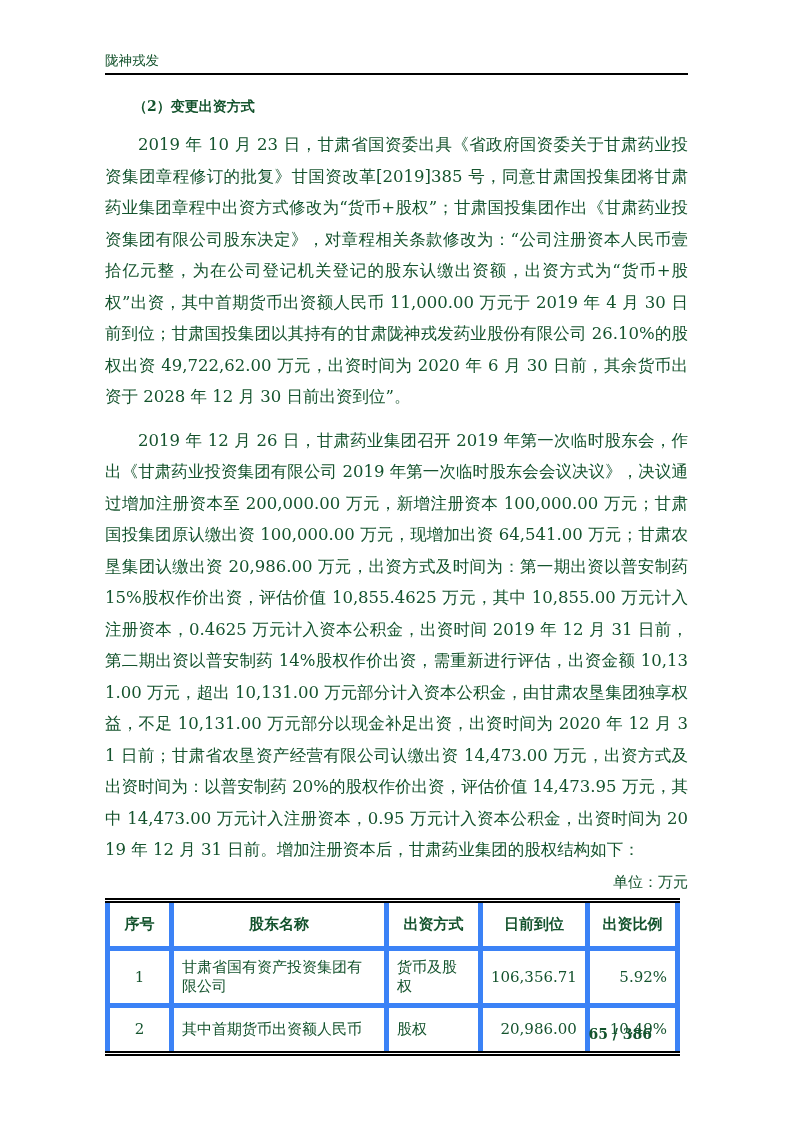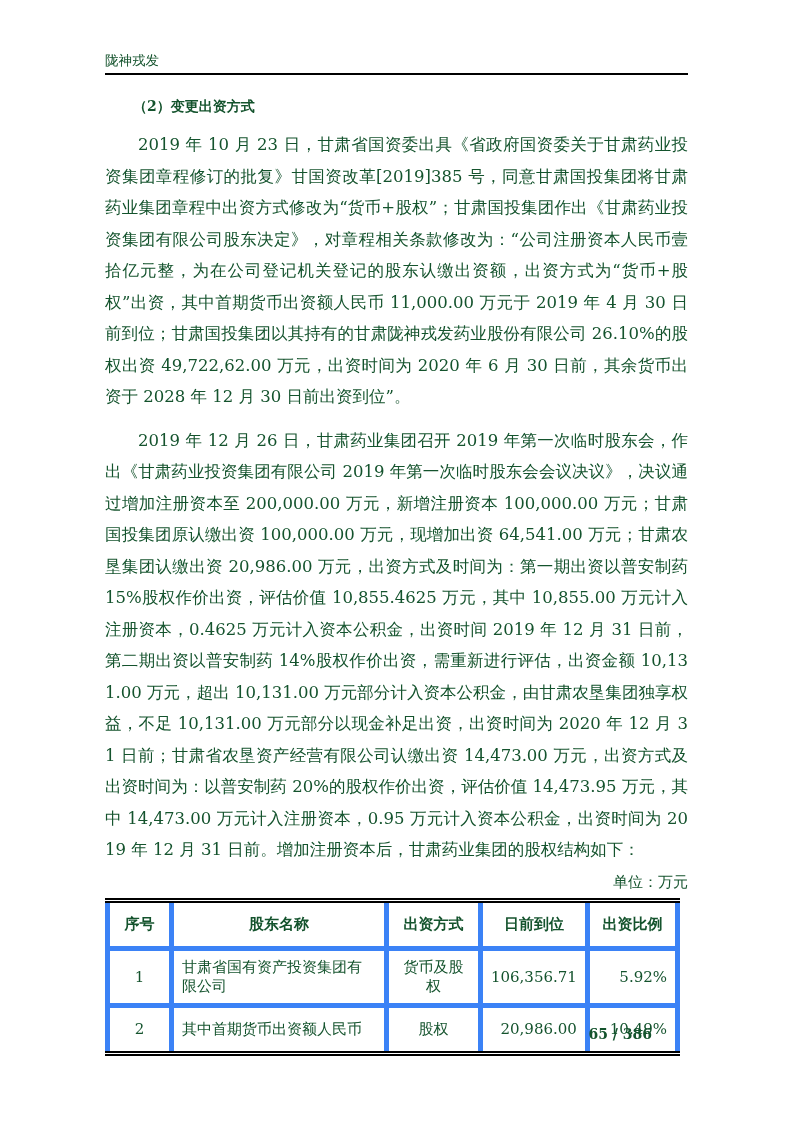--- a/index.html
+++ b/index.html
@@ -59,21 +59,21 @@
   table.shareholding th,
   table.shareholding td {
     border: 5px solid #3b82f6;
     height: 29px;
     padding: 7px 8px;
     font-weight: normal;
   }
   table.shareholding th { font-weight: bold; text-align: center; }
   td.col-seq    { text-align: center; }
   td.col-name   { text-align: left; padding-left: 10px; }
-  td.col-method { text-align: center; }
+  td.col-method { }
   td.col-amount { text-align: right; }
   td.col-ratio  { text-align: right; }
   .page-number {
     position: absolute;
     right: 105px;
     top: 1026px;
     font-size: 14px;
     font-weight: bold;
   }
 </style>

